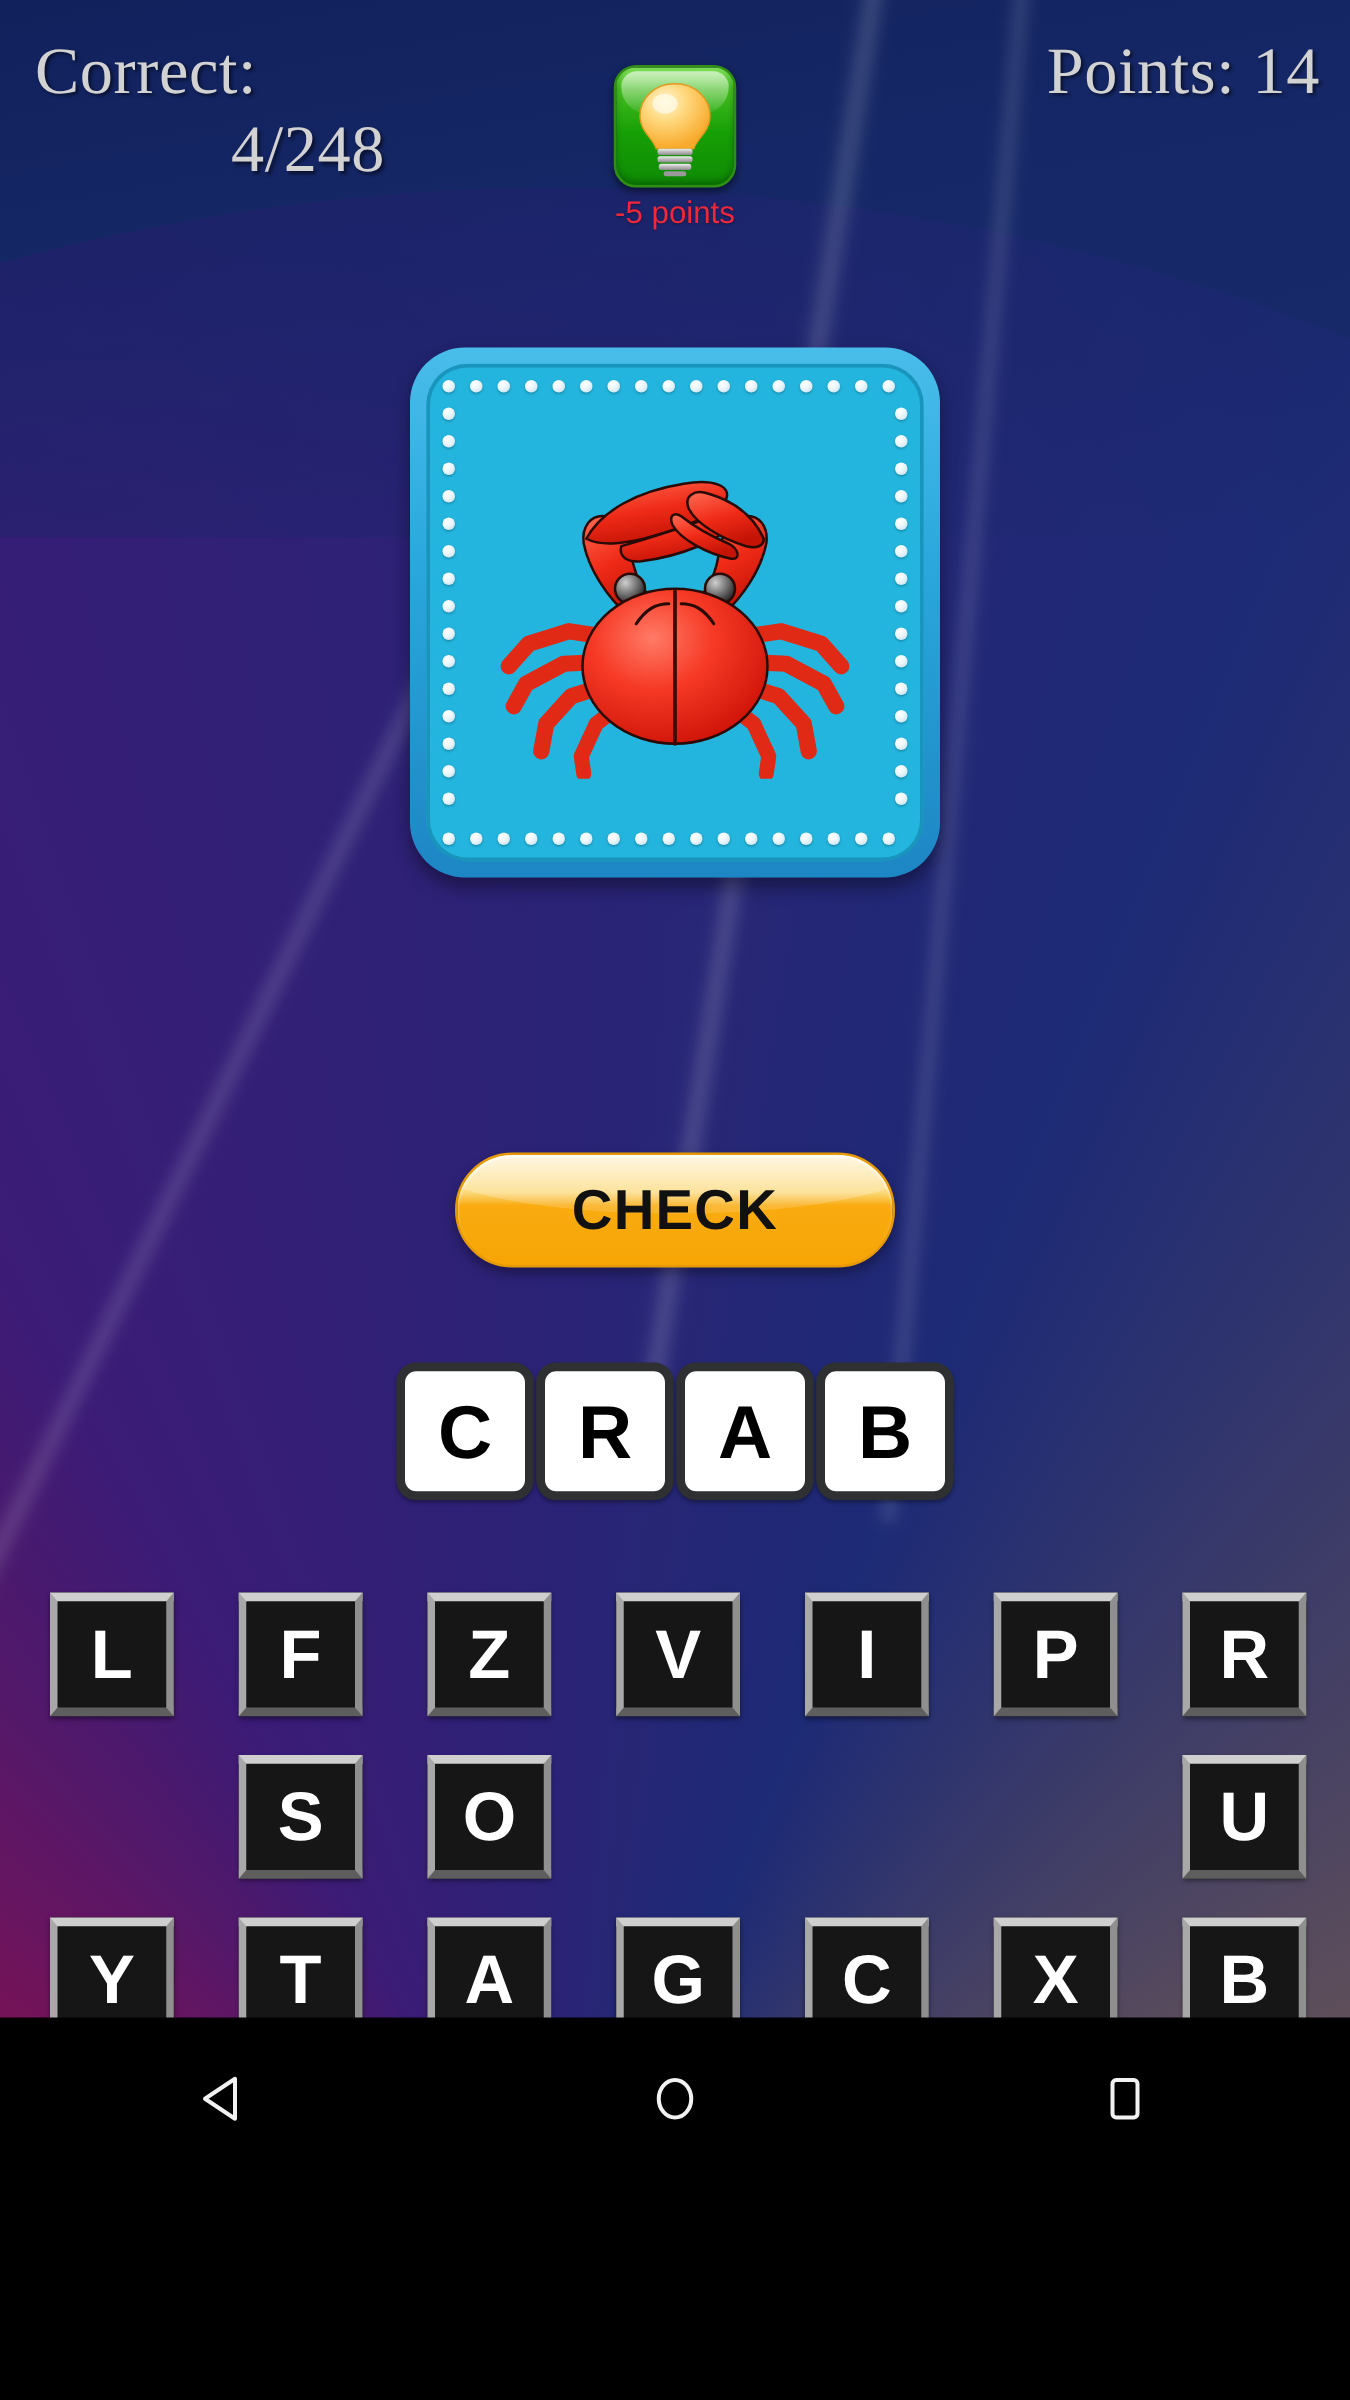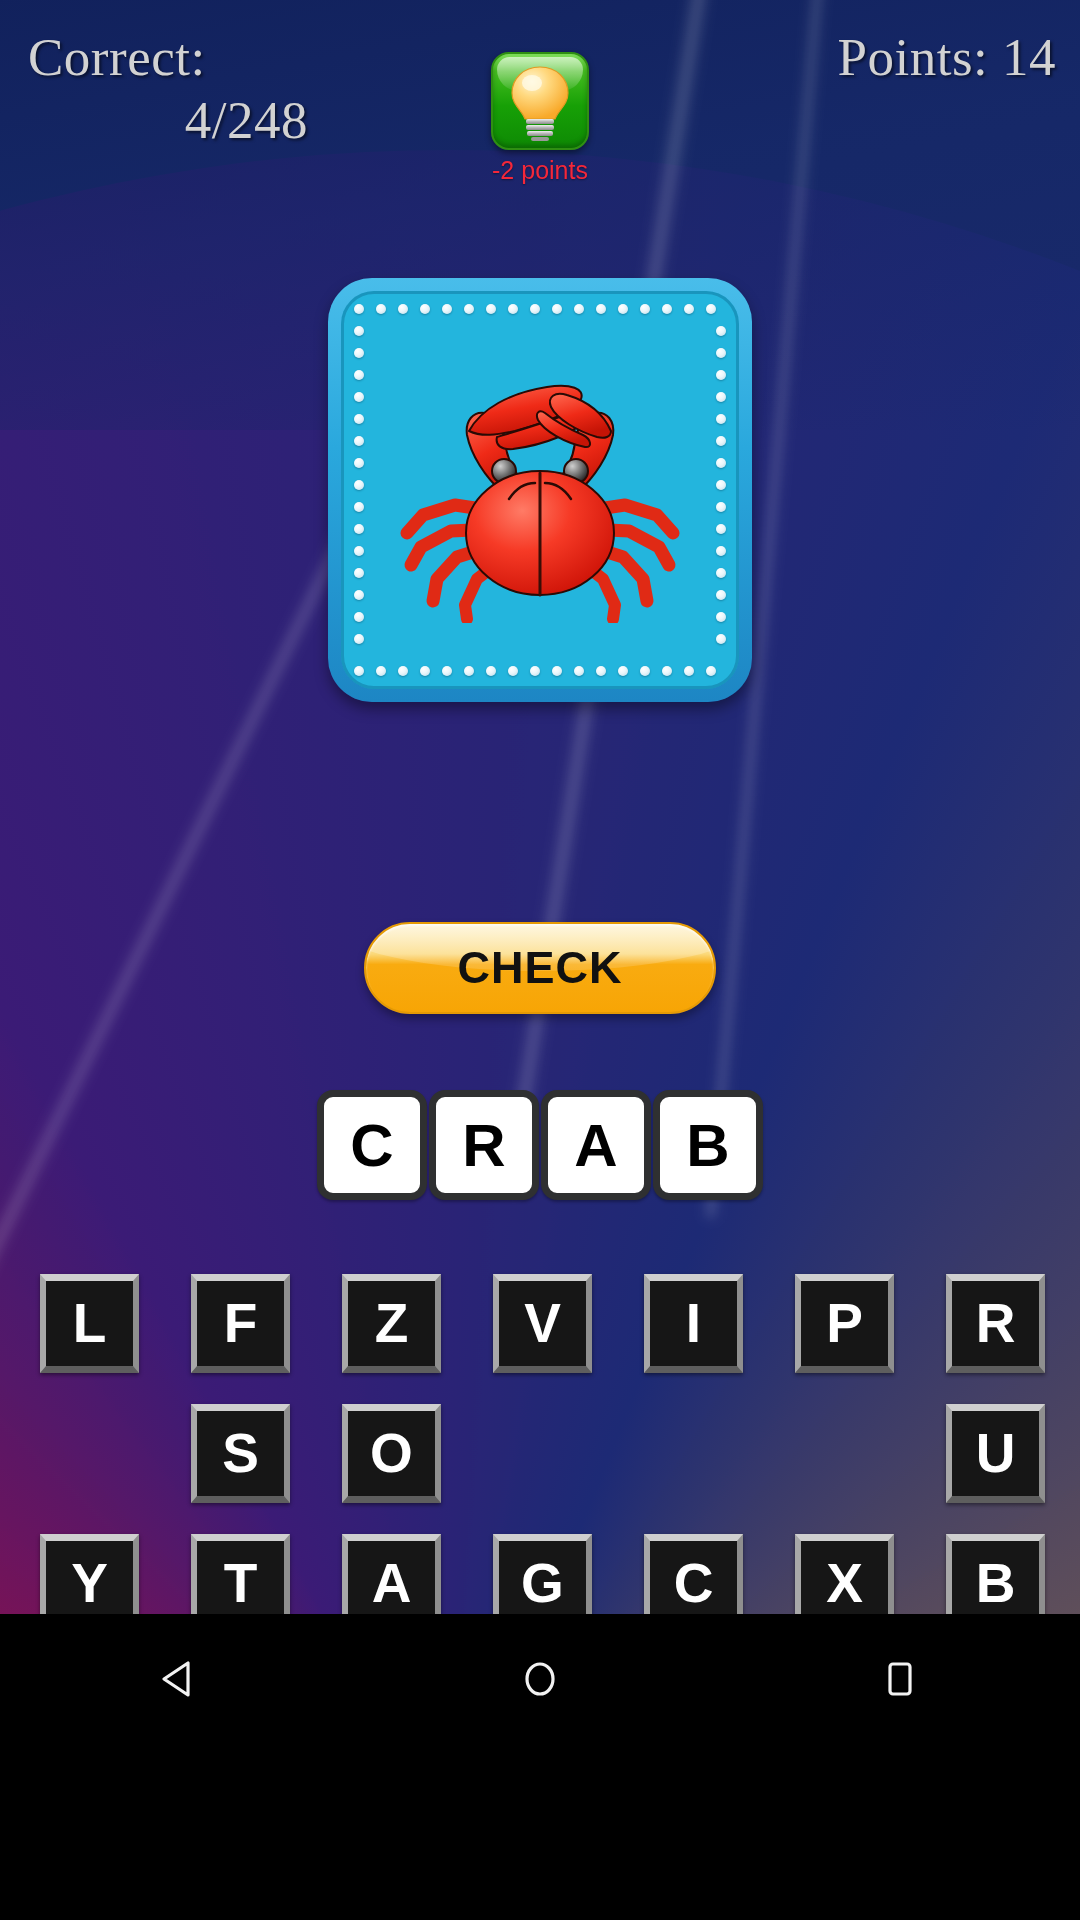--- a/index.html
+++ b/index.html
@@ -293,21 +293,21 @@
             </linearGradient>
           </defs>
           <path d="M32 3 C15 3 4 15 4 29 C4 41 14 46 17 55 L47 55 C50 46 60 41 60 29 C60 15 49 3 32 3 Z" fill="url(#bulbg)" stroke="#e09a22" stroke-width="1.2"></path>
           <ellipse cx="24" cy="19" rx="10" ry="8" fill="#fffbe8" opacity="0.75"></ellipse>
           <rect x="18" y="55" width="28" height="5" rx="2" fill="url(#baseg)"></rect>
           <rect x="18" y="61" width="28" height="5" rx="2" fill="url(#baseg)"></rect>
           <rect x="19" y="67" width="26" height="5" rx="2" fill="url(#baseg)"></rect>
           <rect x="23" y="73" width="18" height="4" rx="2" fill="#9a9a9a"></rect>
         </svg>
       </div>
-      <div id="hint-cost">-2 points</div>
+      <div id="hint-cost">-5 points</div>
     </div>
   </div>
 
   <div id="pic-card">
     <div id="pic-inner">
       <div id="dots">
           <div class="dot" style="left: 13px; top: 13px;"></div>
           <div class="dot" style="left: 13px; top: 375px;"></div>
           <div class="dot" style="left: 35px; top: 13px;"></div>
           <div class="dot" style="left: 35px; top: 375px;"></div>

